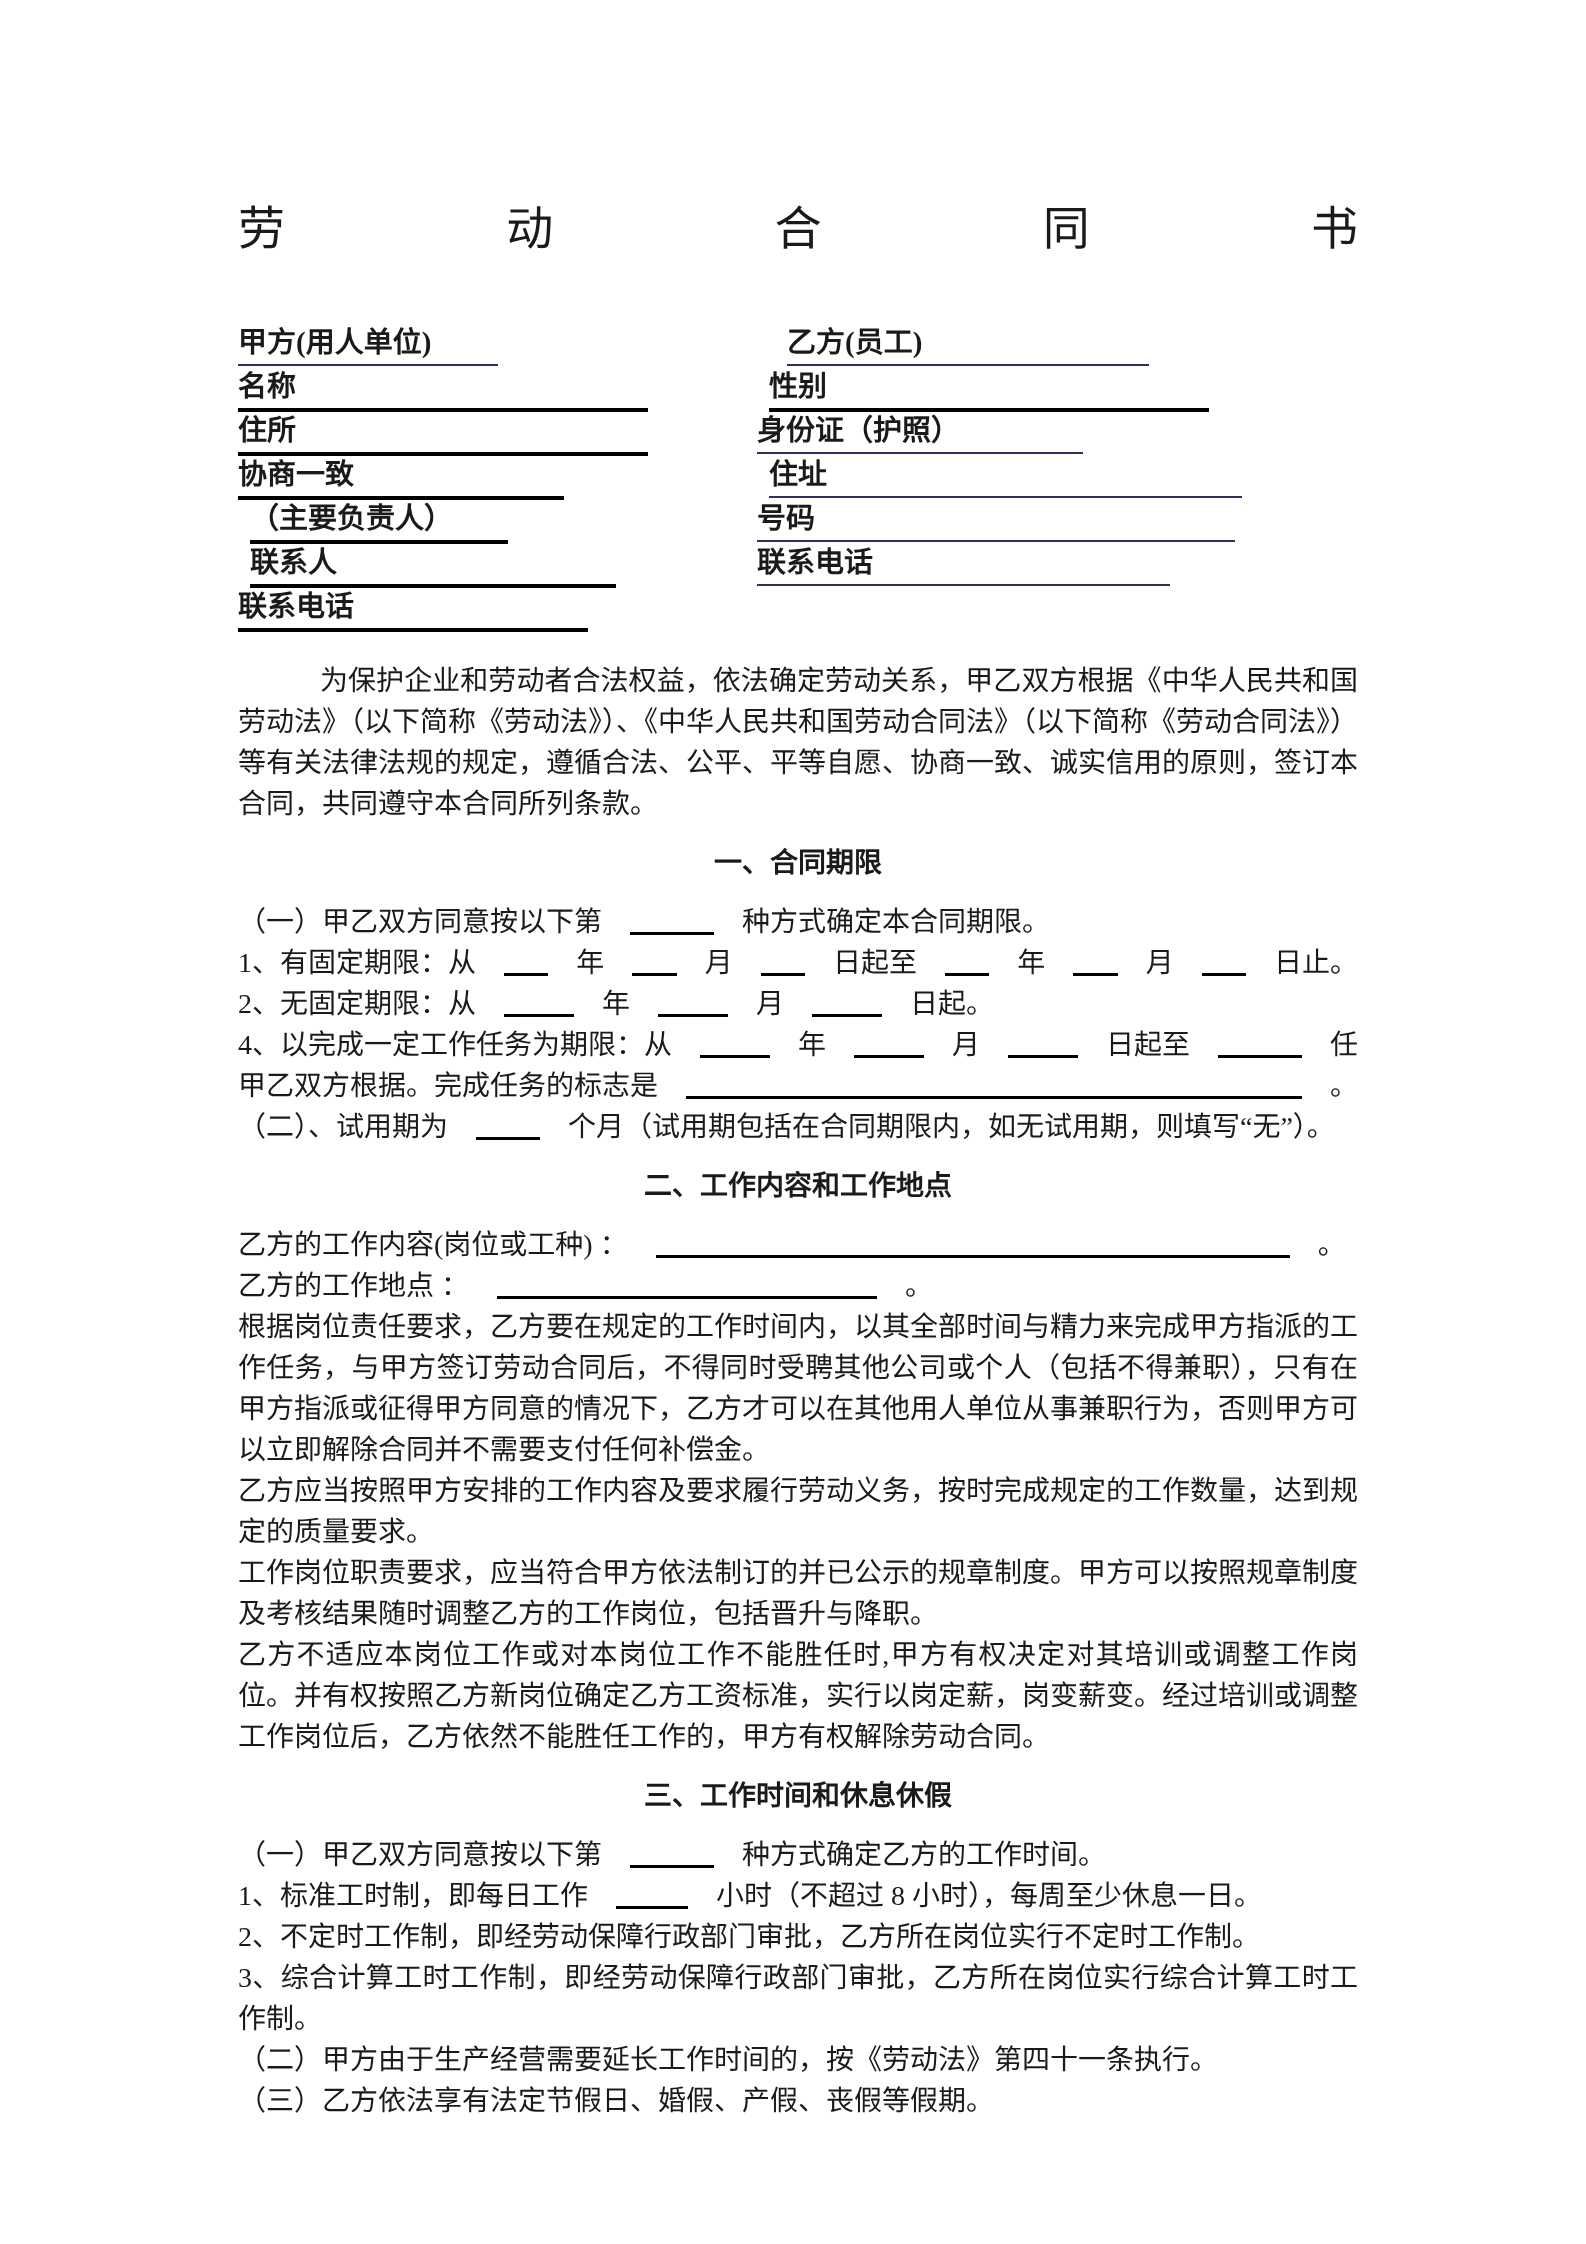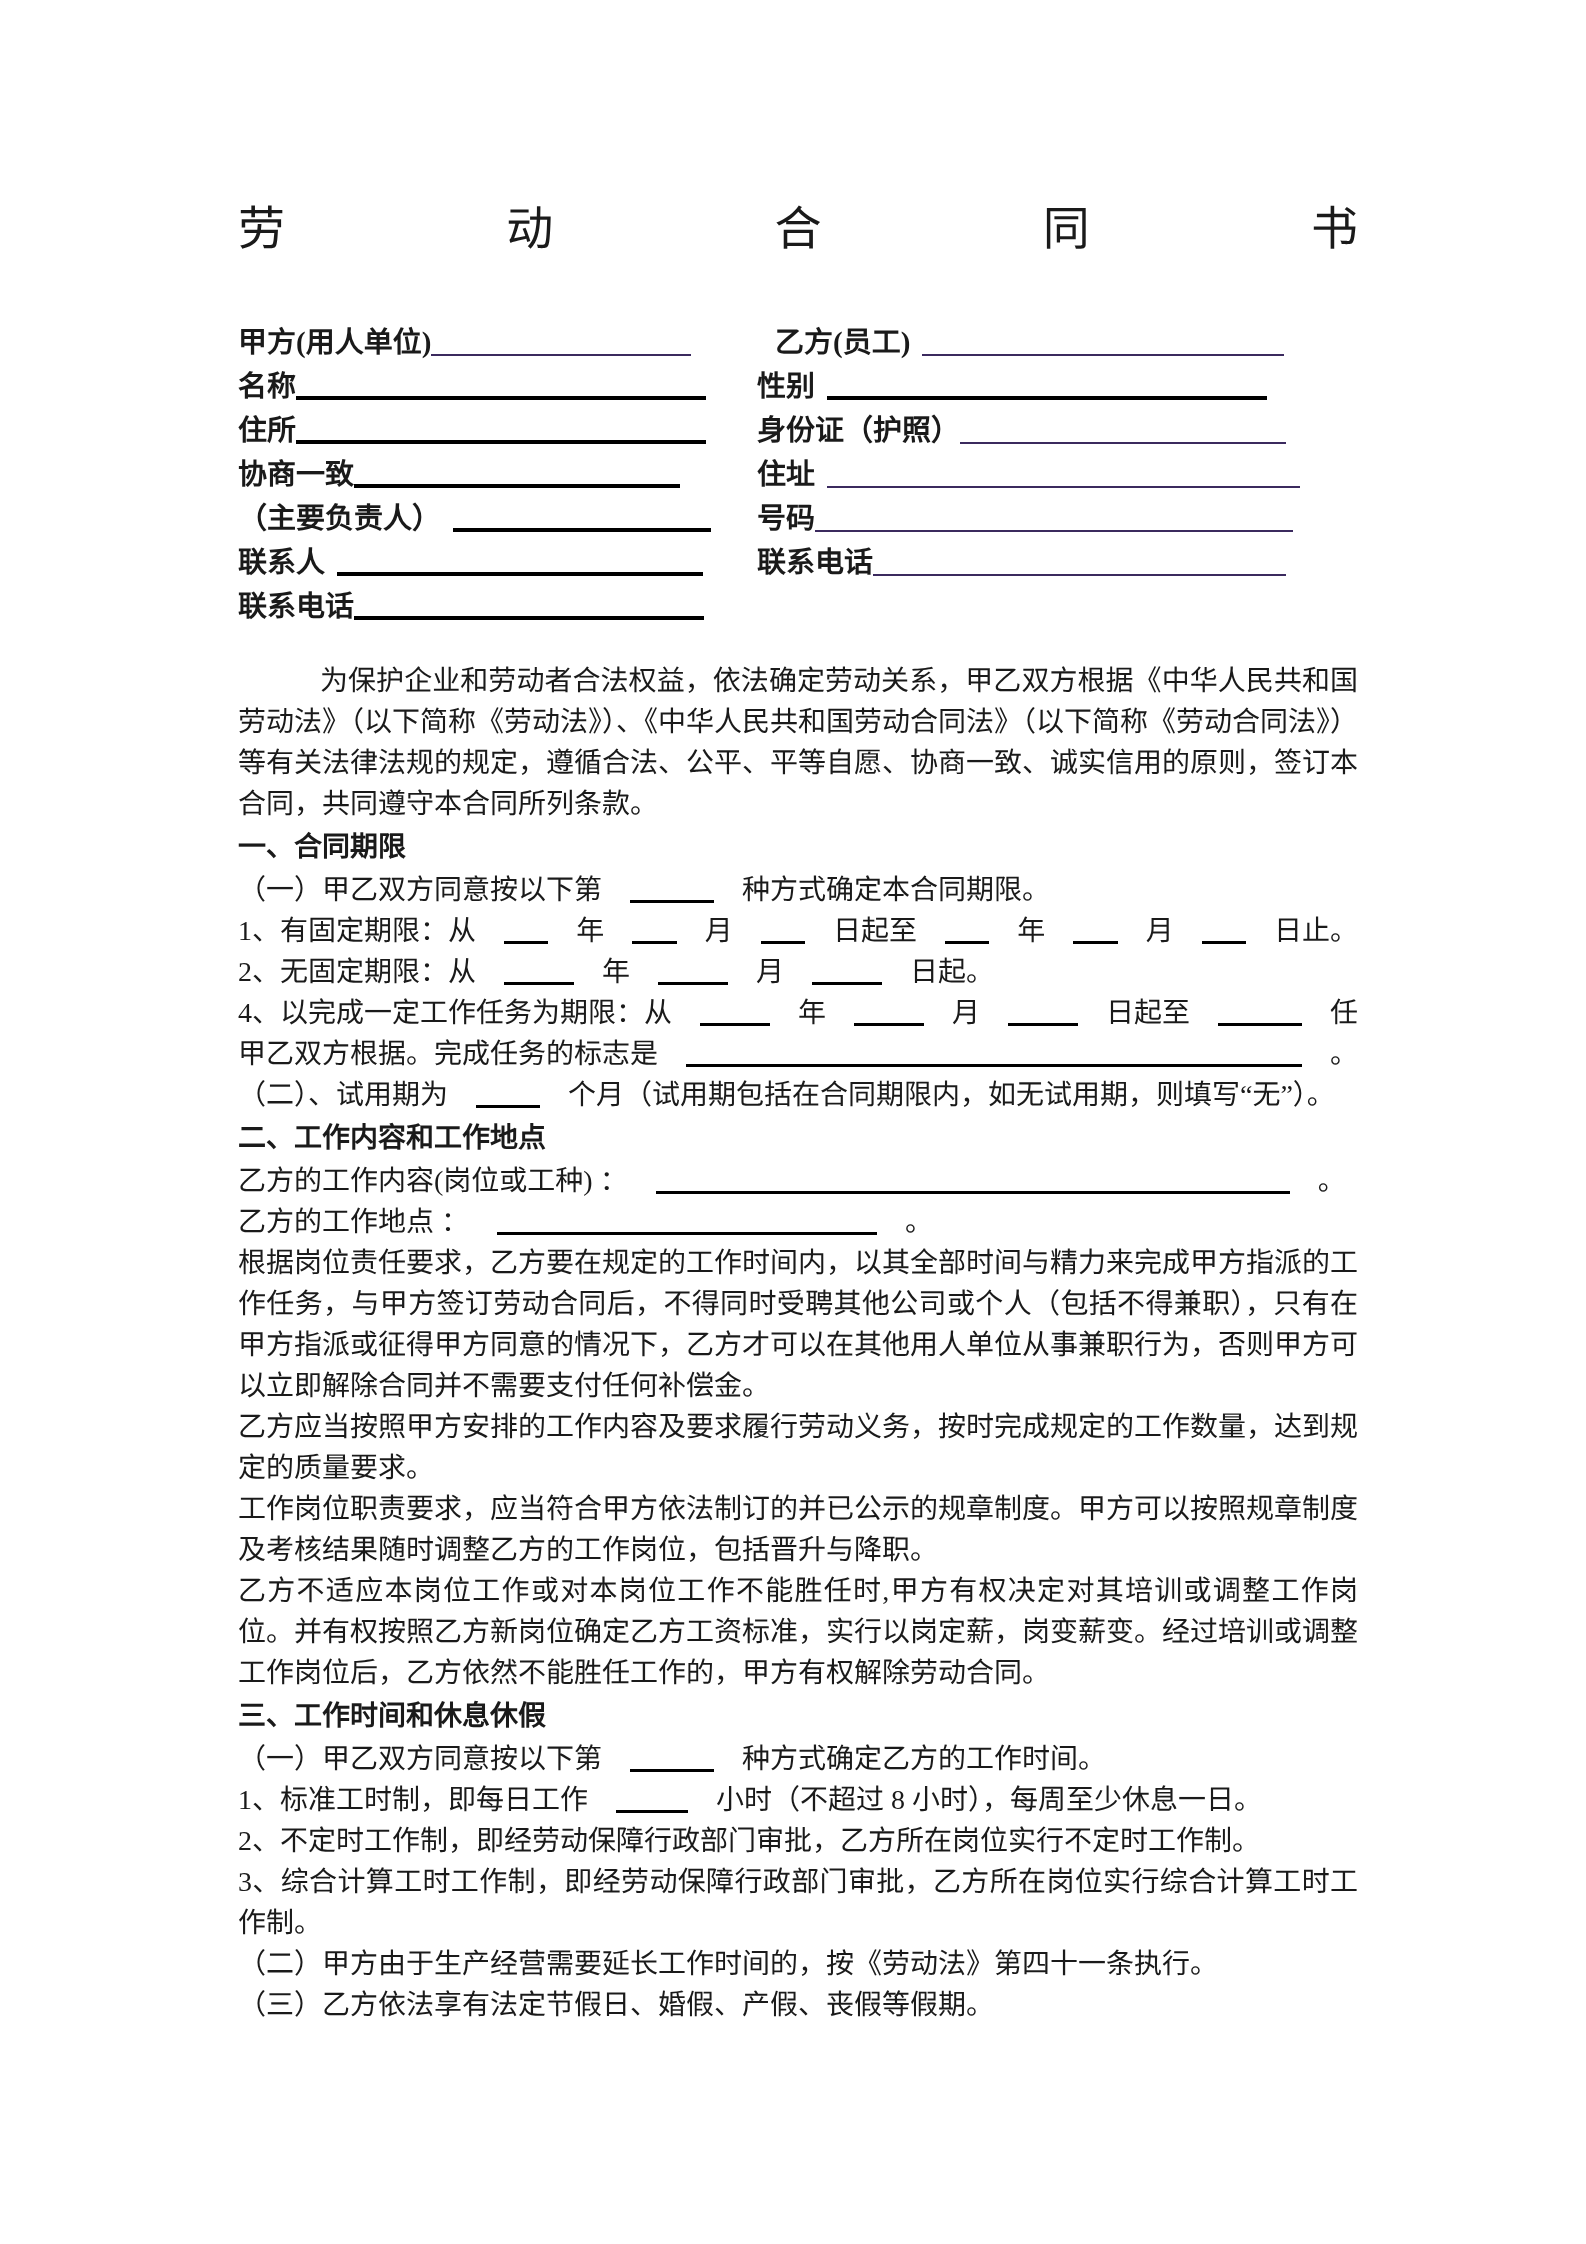--- a/index.html
+++ b/index.html
@@ -21,35 +21,35 @@
     font-size: 47px;
     line-height: 54px;
     font-weight: 400;
     margin-bottom: 62px;
   }
   
   .form-cols { display: flex; font-size: 29px; font-weight: 700; }
   .fcol { display: flex; flex-direction: column; }
   .fcol.left  { flex: 0 0 519px; width: 519px; }
   .fcol.right { flex: 1 1 auto; }
-  .form-row { display: flex; align-items: baseline; height: 44px; }
+  .form-row { display: flex; align-items: baseline; height: 44px; flex-direction: column; }
   .form-row .label { white-space: pre; }
   .blank {
     display: inline-block;
     height: 0;
     border-bottom: 4px solid var(--blank-black, #000000);
     transform: translateY(4px);
   }
   .blank.thin { border-bottom: 2px solid var(--accent-purple, #3b2a5e); }
   .blank.gap { margin-left: 12px; }
   
   .body { margin-top: 34px; font-size: 28px; }
   .body .para { text-align: justify; line-height: 41px; }
   .body .para.indent { text-indent: 82px; }
-  .body .heading { font-weight: 700; line-height: 41px; margin: 2px 0; }
+  .body .heading { font-weight: 700; line-height: 41px; margin: 18px 0; text-align: center; }
   .body .line { display: flex; align-items: baseline; line-height: 41px; gap: 28px; }
   .body .t { white-space: pre; }
   .body .blank { border-bottom: 3px solid var(--blank-black, #000000); }
   .body .blank.fill { flex: 1 1 auto; }
 </style>
 </head>
 <body>
 
 <div class="page">
 

